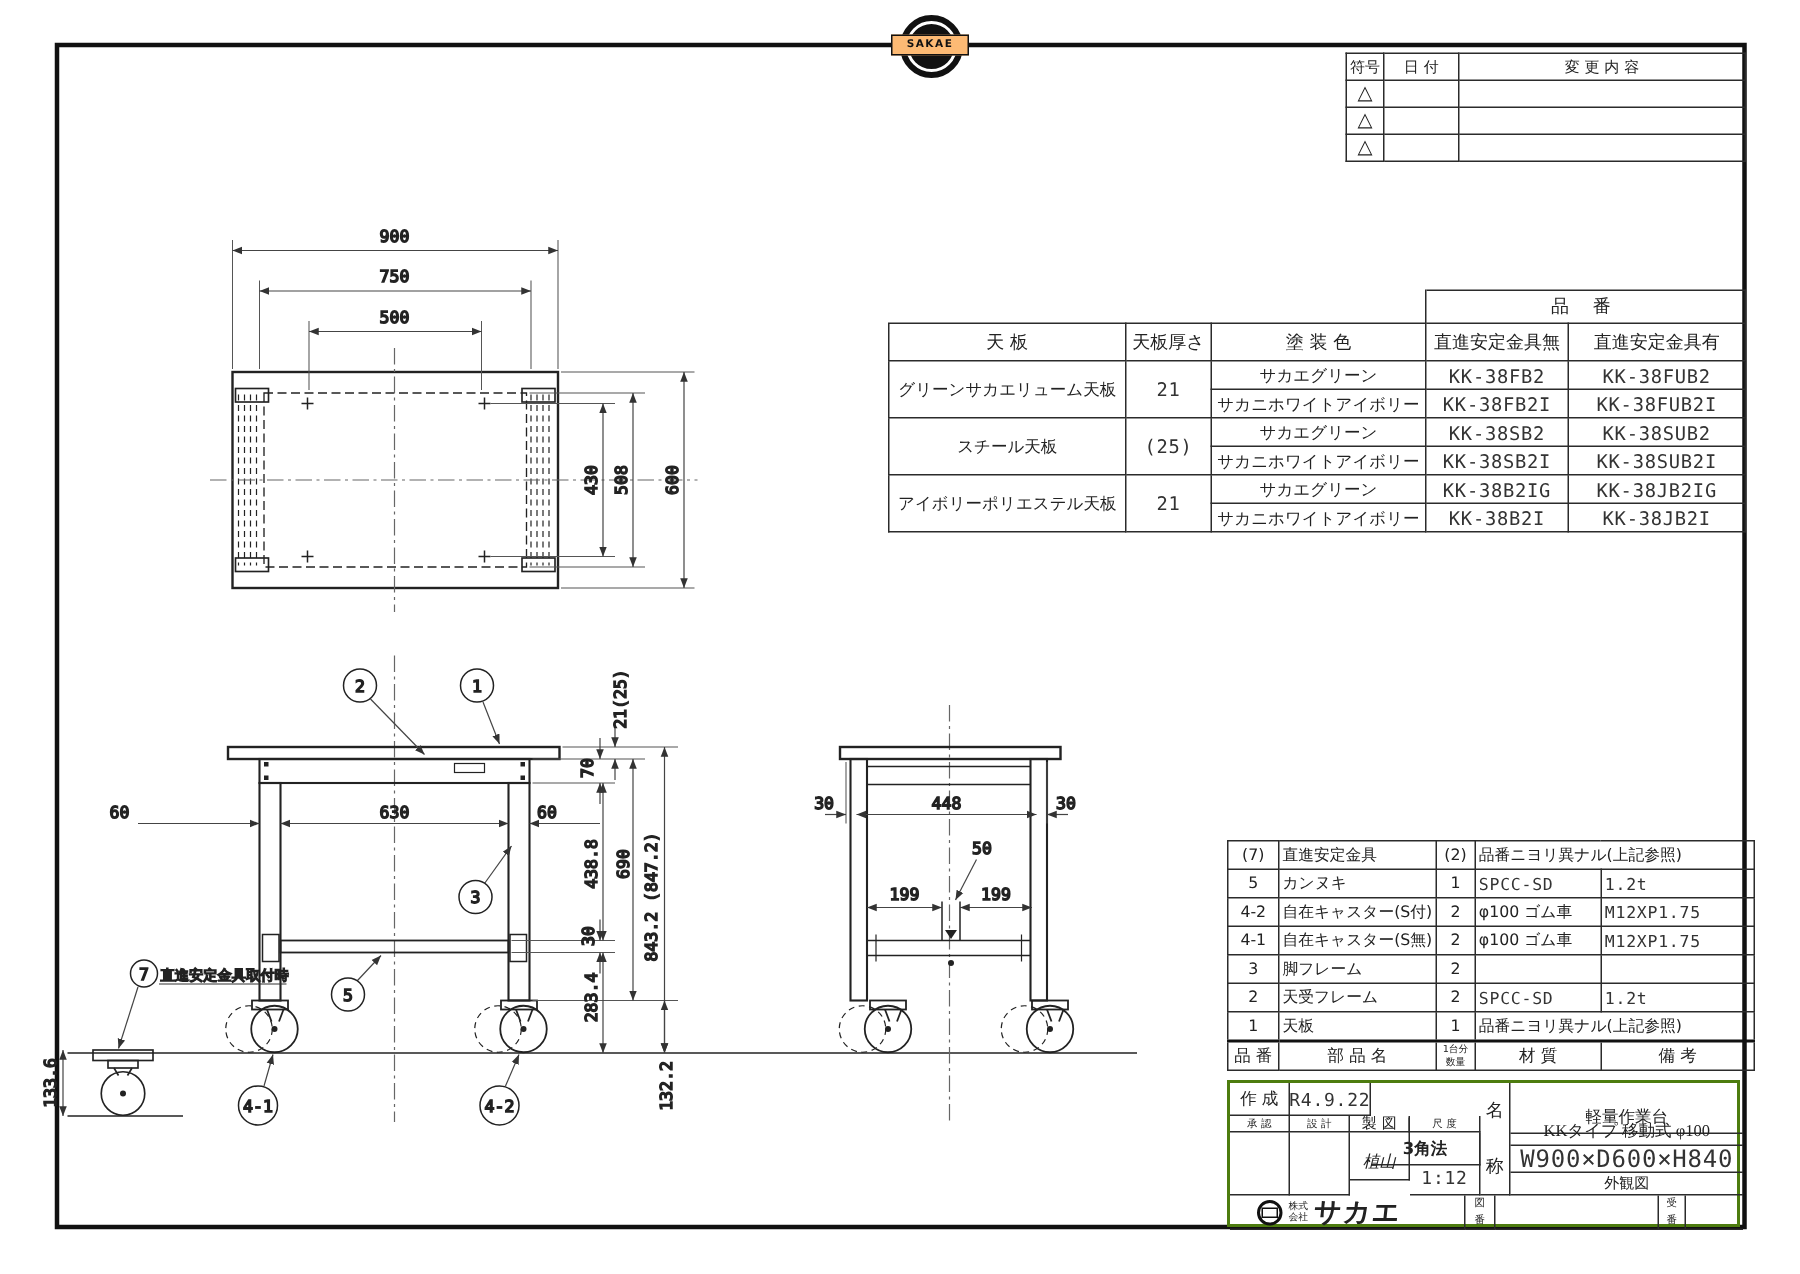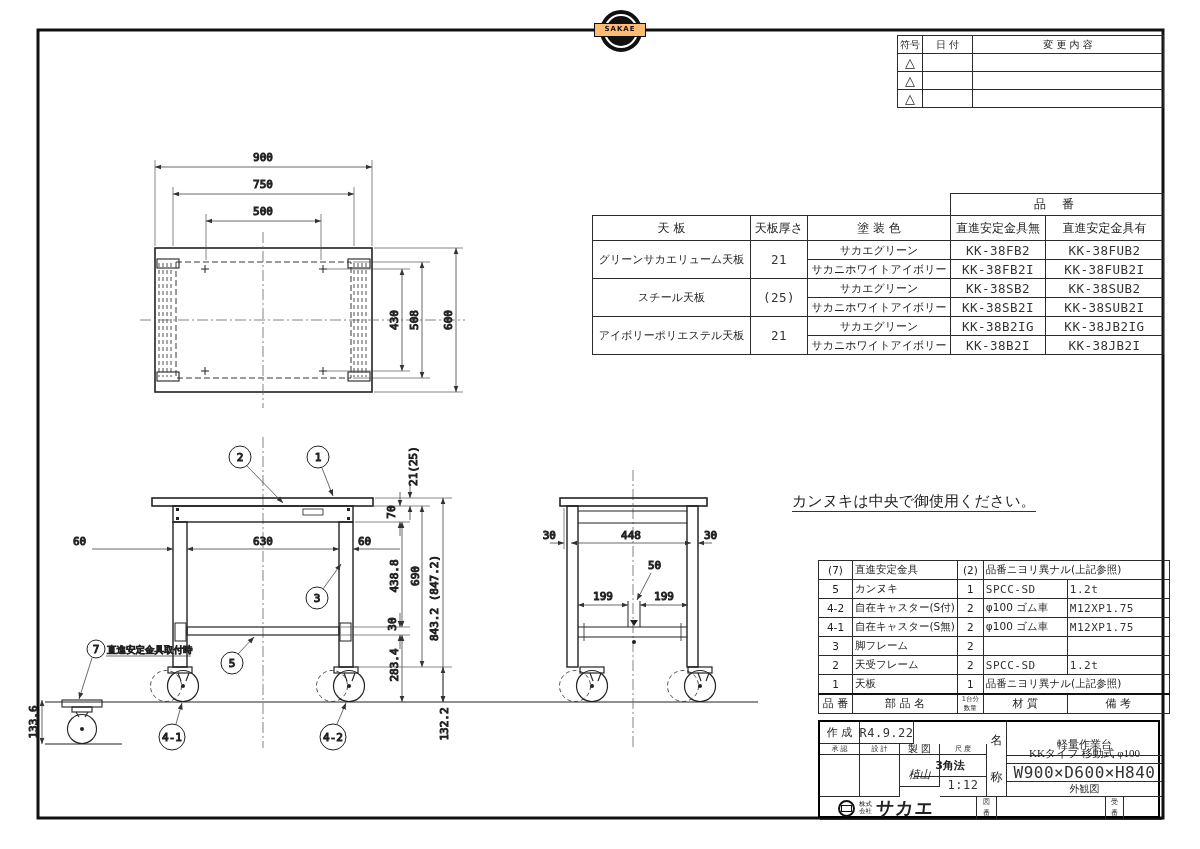--- a/index.html
+++ b/index.html
@@ -366,23 +366,20 @@
       <td class="mono">KK-38JB2IG</td>
     </tr>
     <tr>
       <td>サカニホワイトアイボリー</td>
       <td class="mono">KK-38B2I</td>
       <td class="mono">KK-38JB2I</td>
     </tr>
   </tbody>
     </table>
 
-  <div class="abs jp" style="left:792px;top:492px;font-size:15px;color:#222;">
-    <span class="und">カンヌキは中央で御使用ください。</span>
-  </div>
 
   <table class="parts-t abs" style="left:818px;top:560px;">
     <colgroup>
       <col style="width:34px">
         <col style="width:96px">
         <col style="width:26px">
       <col style="width:84px">
         <col style="width:102px">
     </colgroup>
     <tbody>
@@ -439,21 +436,21 @@
       <td class="hd" style="font-size:6.5px;padding:0;">
         <div>1台分</div>
         <div>数量</div>
       </td>
       <td class="hd">材    質</td>
       <td class="hd">備    考</td>
     </tr>
   </tbody>
     </table>
 
-  <div class="abs" style="left:818px;top:720px;width:342px;height:98px;border:2px solid #000000;box-sizing:border-box;">
+  <div class="abs" style="left:818px;top:720px;width:342px;height:98px;border:2px solid #4d7c0f;box-sizing:border-box;">
 
     <div class="tb-cell" style="left:0;top:0;width:40px;height:22px;">作 成</div>
     <div class="tb-cell mono" style="left:40px;top:0;width:54px;height:22px;font-size:12px;">R4.9.22</div>
     <div class="tb-cell" style="left:94px;top:0;width:73px;height:22px;font-weight:bold;margin-top:33px;">3角法</div>
 
     <div class="tb-cell" style="left:0;top:22px;width:40px;height:11px;font-size:7px;">承 認</div>
     <div class="tb-cell" style="left:40px;top:22px;width:40px;height:11px;font-size:7px;">設 計</div>
     <div class="tb-cell" style="left:80px;top:22px;width:40px;height:11px;font-size:10px;">製 図</div>
     <div class="tb-cell" style="left:120px;top:22px;width:47px;height:11px;font-size:7px;">尺 度</div>
 

